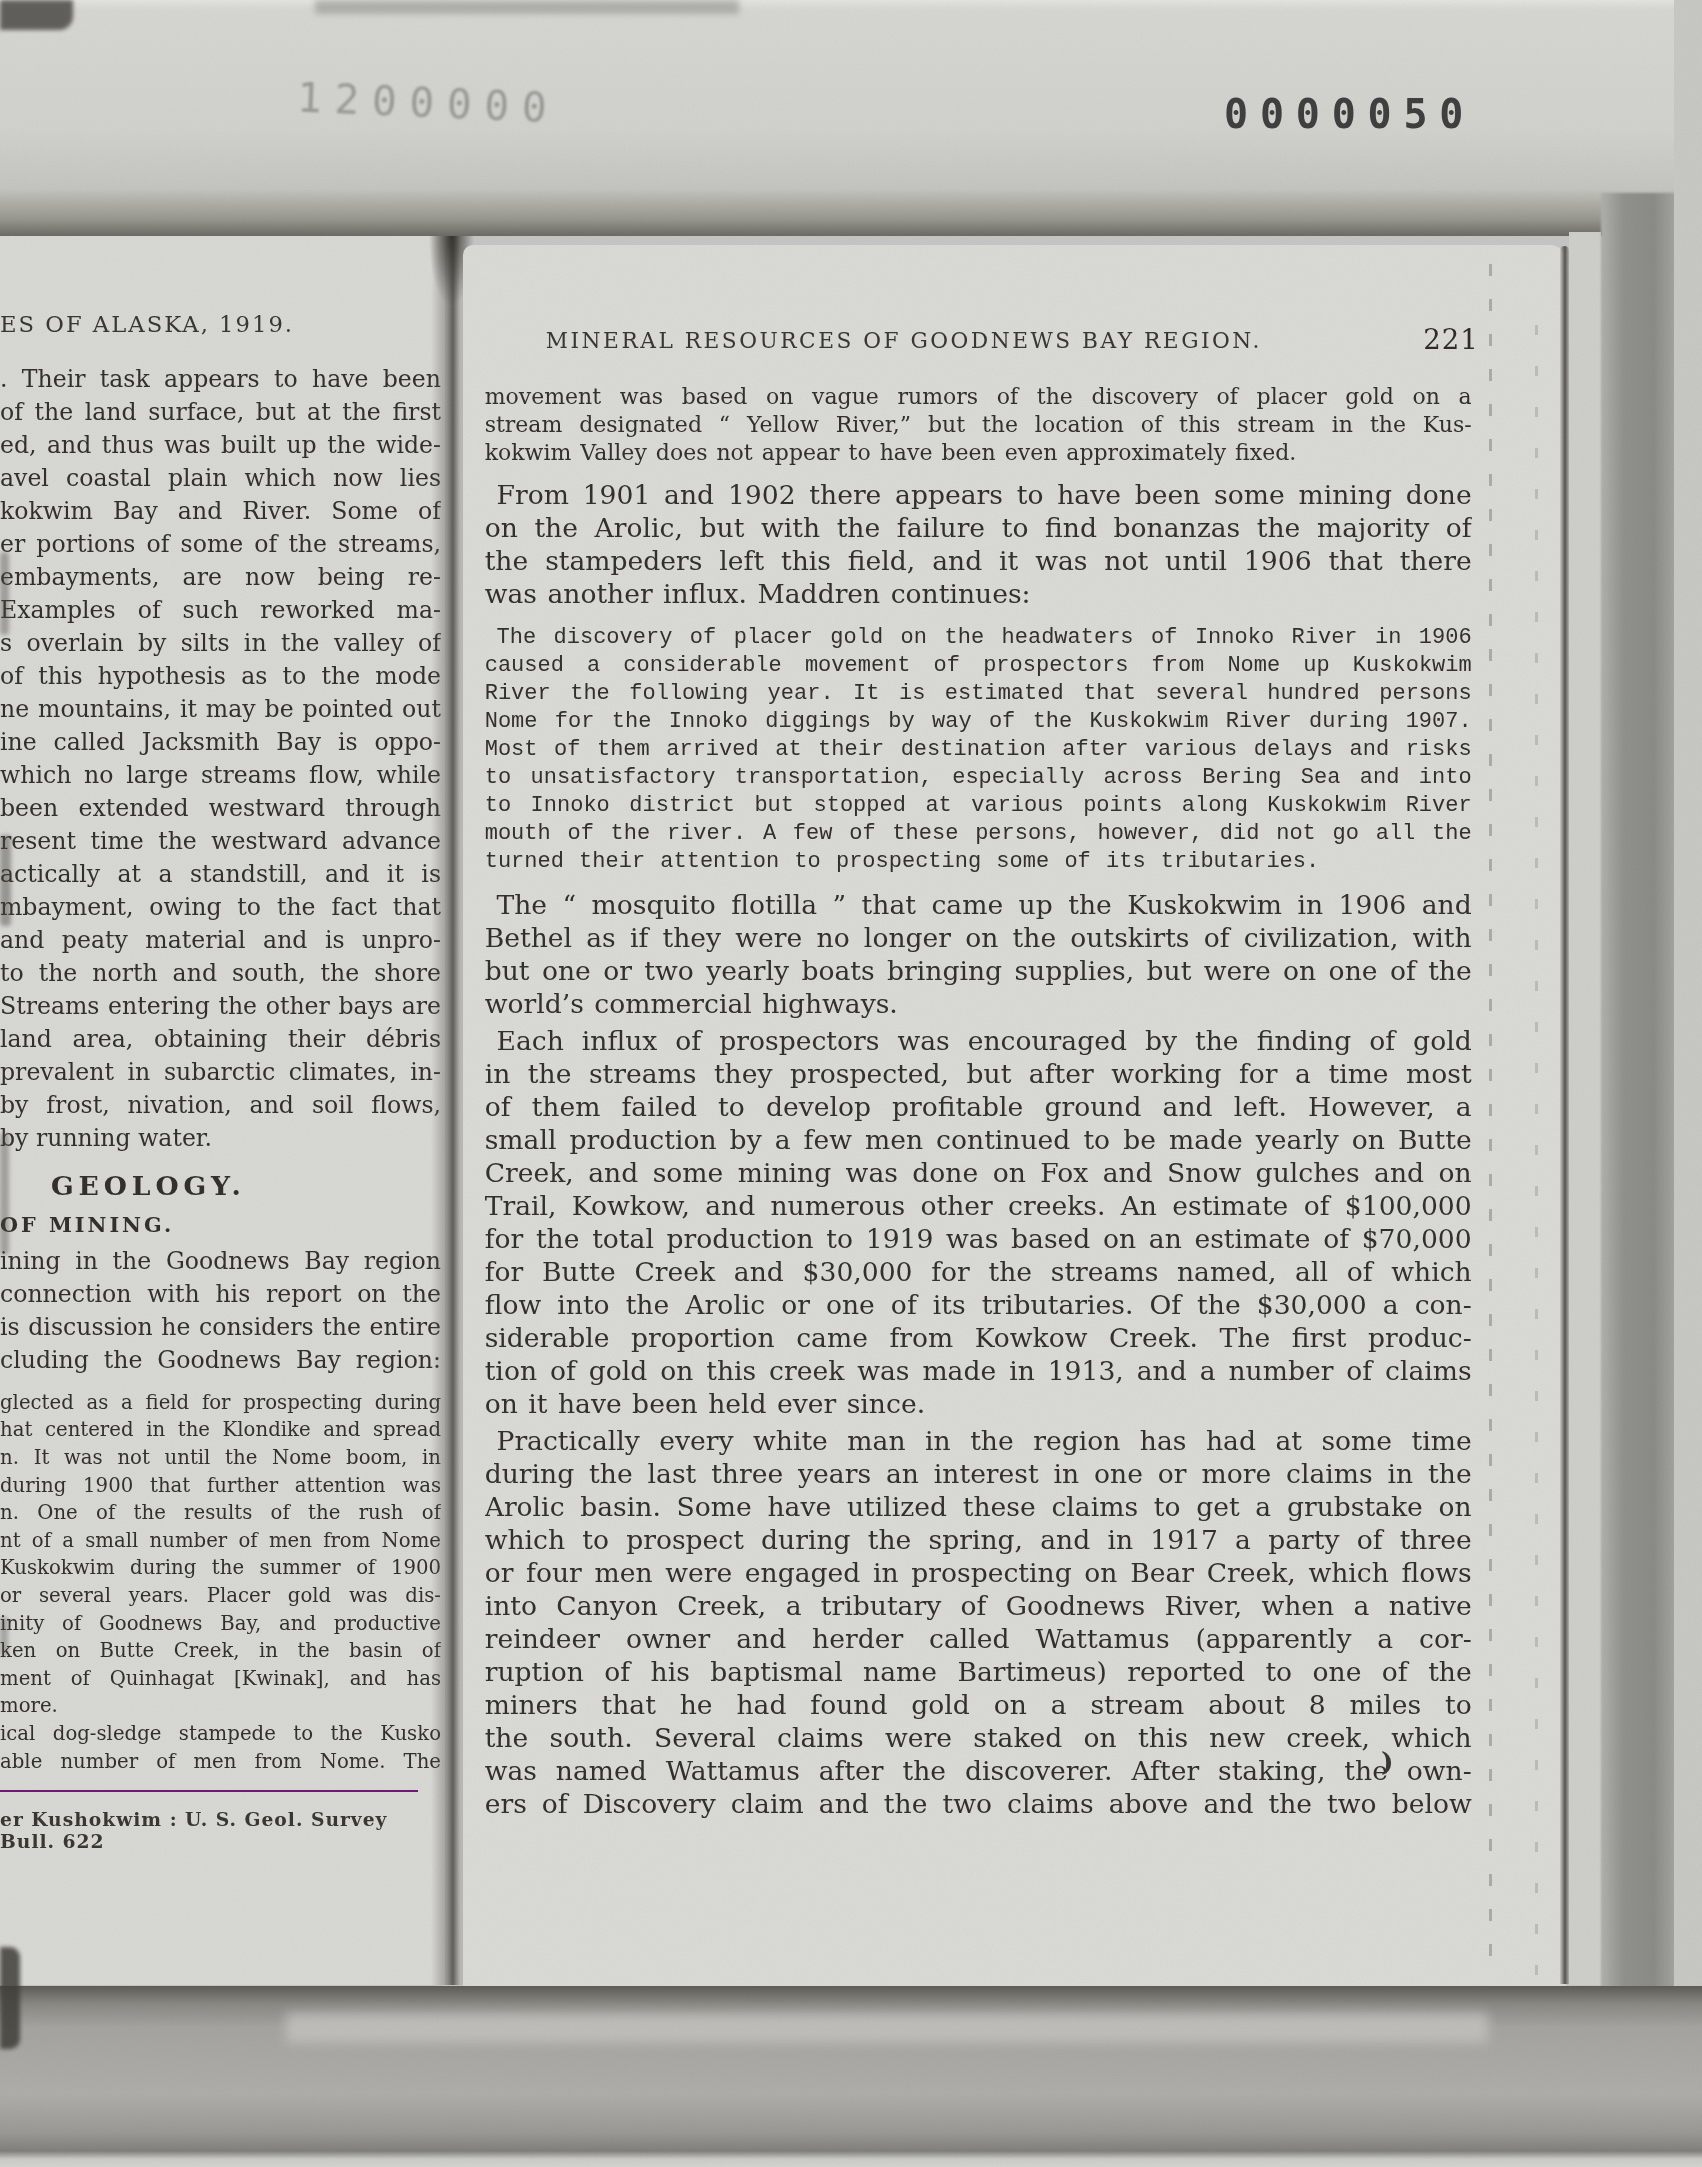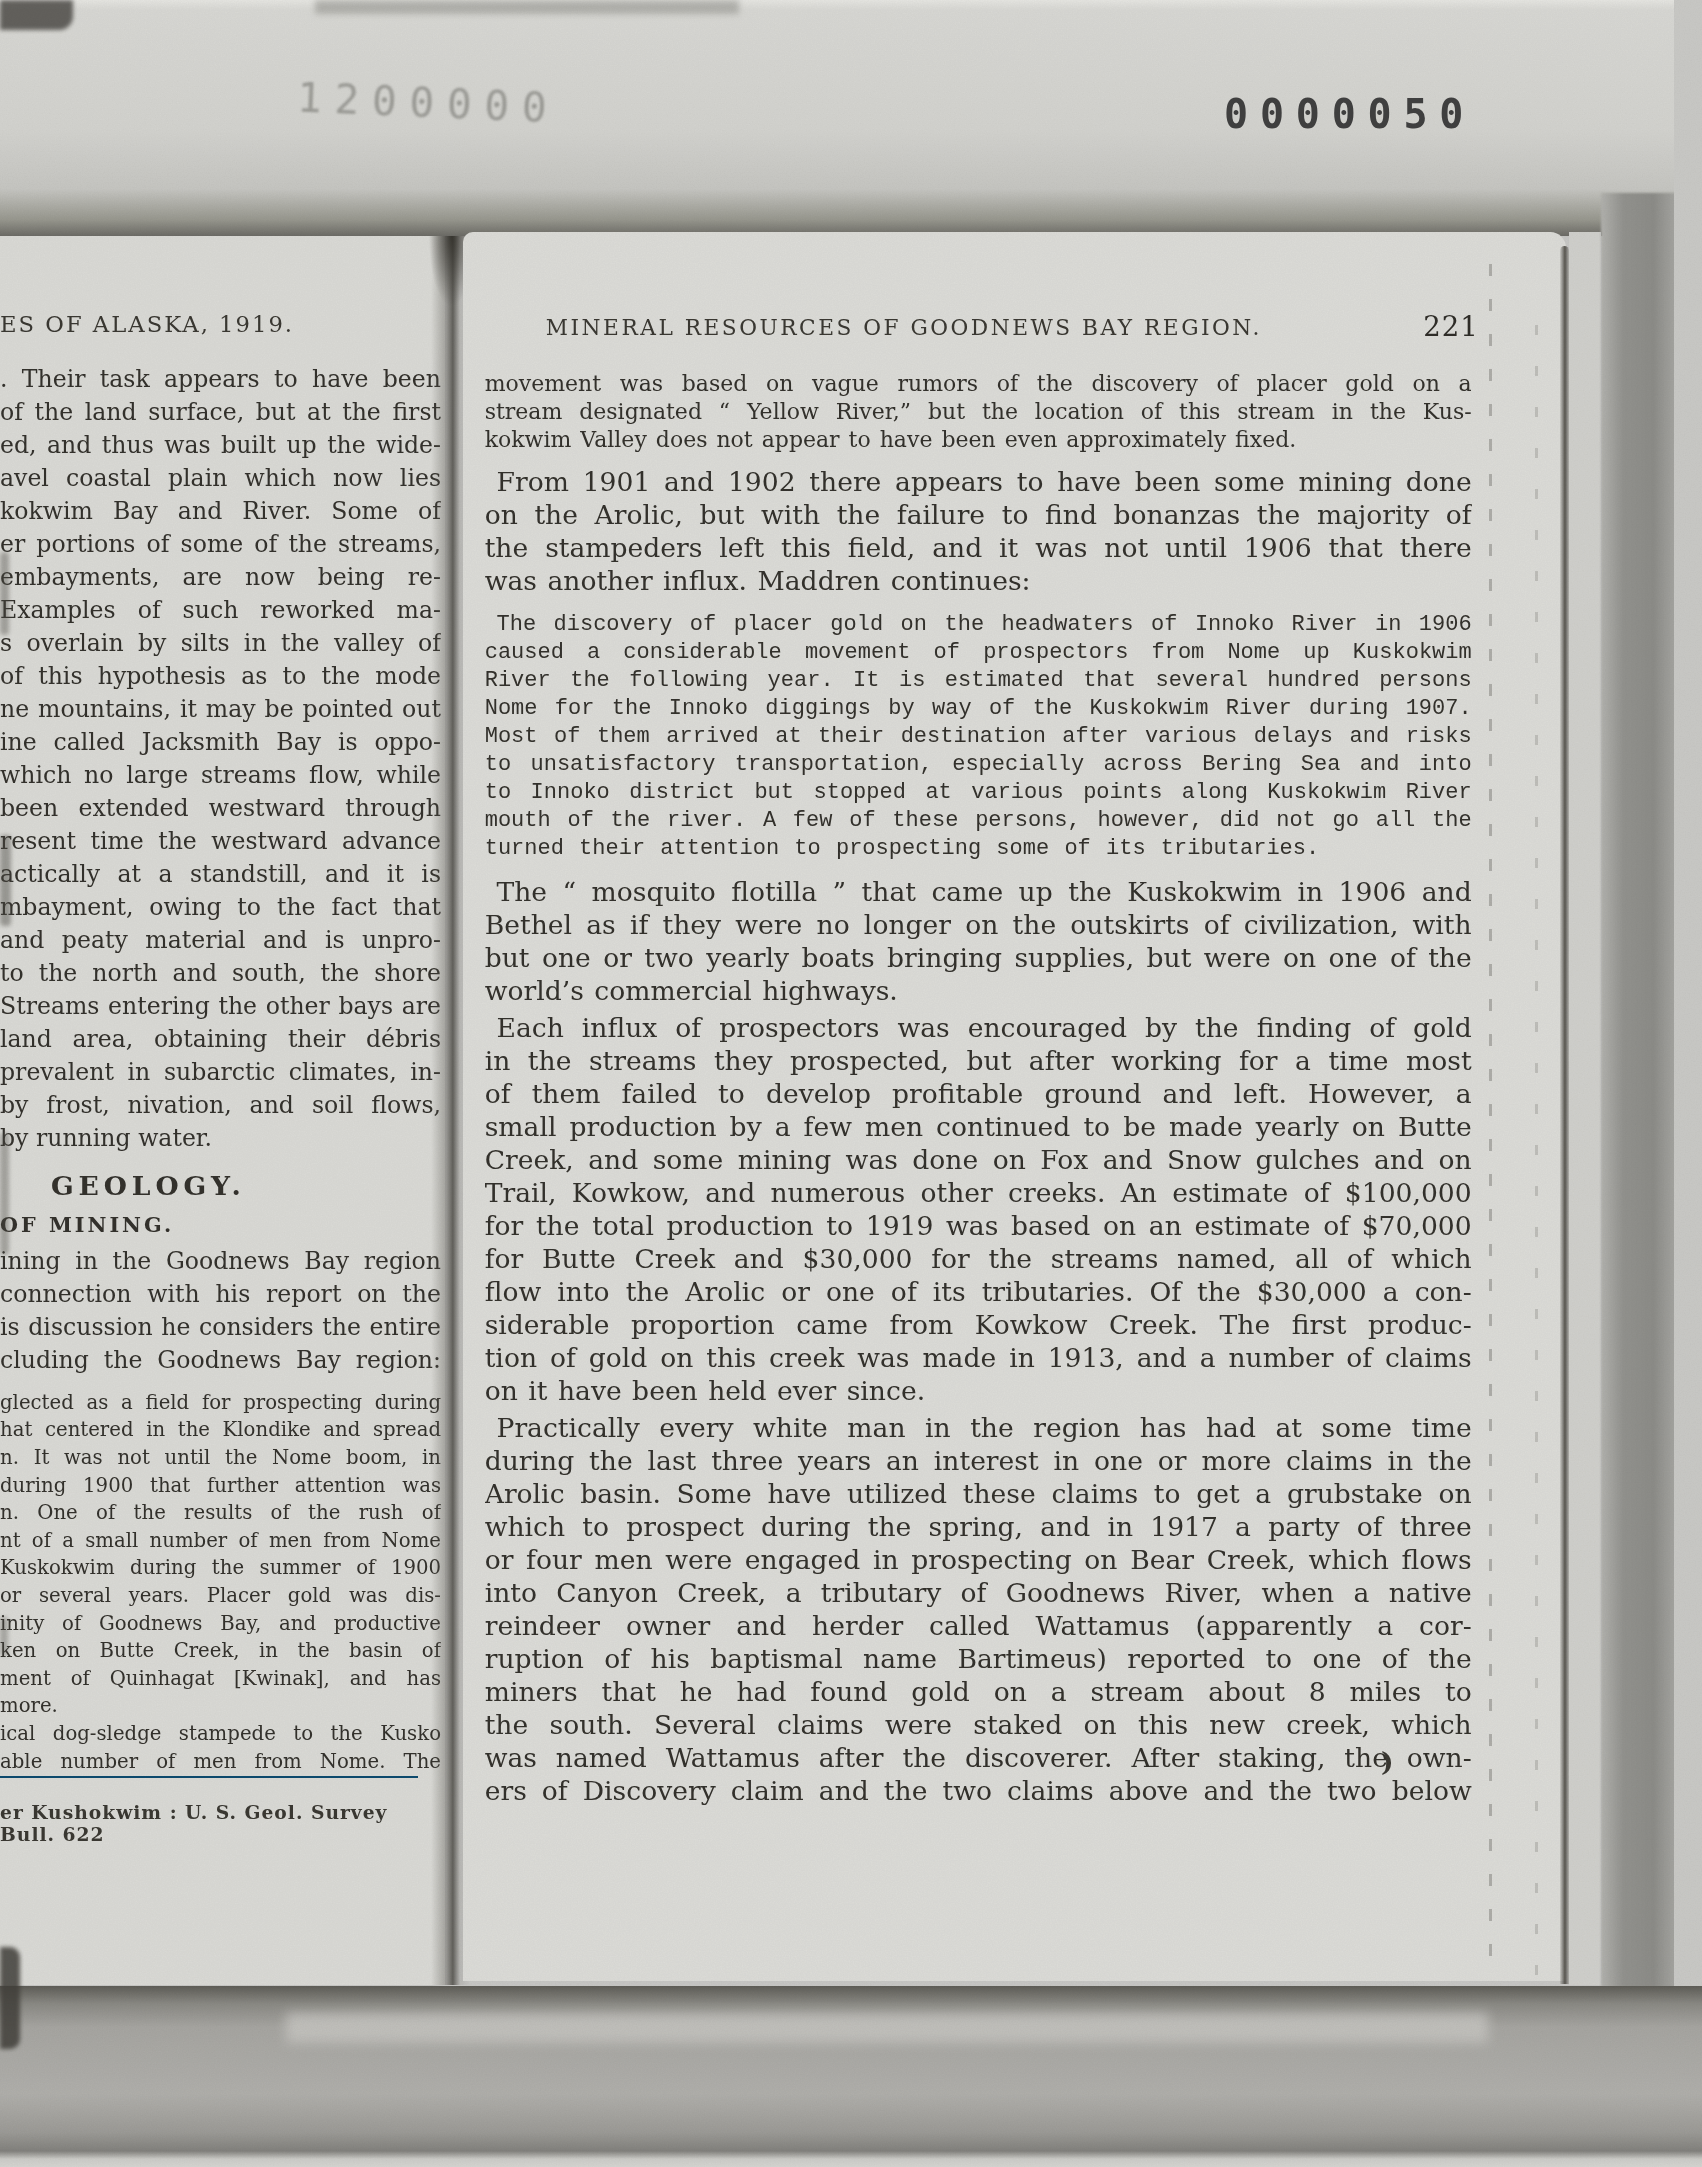--- a/index.html
+++ b/index.html
@@ -6,21 +6,21 @@
   #scan{position:relative;width:1702px;height:2167px;background:#c7c7c5;overflow:hidden;
         font-family:"DejaVu Serif","Liberation Serif",serif;color:#33312c;}
 
   
   .top-strip{position:absolute;left:0;top:0;width:1702px;height:236px;
     background:linear-gradient(to bottom,#e6e6e2 0,#d8d8d4 9.9px,#d3d3cf 55%,#c6c6c2 80%,#98988f 93%,#6c6b66 100%);}
   .top-strip-tear{position:absolute;left:315px;top:0;width:424px;height:13.8px;background:#8f8f8a;filter:blur(3px);opacity:.55;}
   .corner-smudge{position:absolute;left:0;top:0;width:73px;height:29.6px;background:#45433f;filter:blur(2px);opacity:.8;border-radius:0 0 13.8px 0;}
 
   .page-left{position:absolute;left:0;top:236px;width:445px;height:1749px;background:#dadad6;}
-  .page-right{position:absolute;left:463px;top:232px;width:1103px;height:1749px;background:#dcdcd8;border-radius:9.9px 15.8px 0 0;}
+  .page-right{position:absolute;left:463px;top:245px;width:1103px;height:1749px;background:#dcdcd8;border-radius:9.9px 15.8px 0 0;}
   .gutter{position:absolute;left:431px;top:236px;width:39px;height:1749px;
     background:linear-gradient(to right,rgba(140,138,132,0) 0%,rgba(96,94,88,.45) 40%,rgba(58,56,50,.72) 56%,rgba(130,128,122,.22) 74%,rgba(140,138,132,0) 100%);}
   .gutter-notch{position:absolute;left:429px;top:236px;width:45px;height:69px;
     background:radial-gradient(ellipse at 50% 0,rgba(48,46,40,.85),rgba(48,46,40,0) 72%);}
 
   .page-edge-line{position:absolute;left:1560px;top:246px;width:8.9px;height:1738px;
     background:linear-gradient(to right,rgba(120,118,112,.15),#56544e 55%,rgba(128,126,120,.3));
     border-radius:7.9px 7.9px 0 0;filter:blur(0.7px);}
   .edge-strip{position:absolute;left:1569px;top:232px;width:31.5px;height:1753px;background:#d0d0cc;}
   .edge-dark-band{position:absolute;left:1601px;top:193px;width:75px;height:1974px;
@@ -56,21 +56,21 @@
   .line.fi{text-indent:11.8px;}
 
   
   .lp-inner{position:absolute;left:0;top:0;width:445px;padding-top:75px;box-sizing:border-box;}
   .lp-head{font-size:22.7px;letter-spacing:2px;margin-bottom:25.6px;color:#3a3832;}
   .lp-line{font-size:23.6px;line-height:33px;height:33px;width:441px;}
   .lp-line.small{font-size:19.7px;line-height:27.6px;height:27.6px;}
   .lp-geology{font-weight:bold;font-size:26.6px;letter-spacing:4.9px;margin:15.8px 0 3.9px 51px;}
   .lp-mining{font-weight:bold;font-size:20.7px;letter-spacing:3px;margin:11.8px 0 7.9px 0;}
   .lp-small-block{margin-top:11.8px;}
-  .lp-footrule{width:418px;border-top:2px solid #0c4a6e;margin-top:1px;padding-top:23px;}
+  .lp-footrule{width:418px;border-top:2px solid #701a75;margin-top:15px;padding-top:16px;}
   .lp-footnote{font-size:18.7px;font-weight:bold;letter-spacing:1px;color:#3a3832;}
 
   
   .rp-inner{position:absolute;left:0;top:0;width:1103px;padding:83px 95px 0 21.7px;box-sizing:border-box;}
   .rp-head{position:relative;text-align:center;font-size:21.7px;letter-spacing:2.5px;color:#3a3832;
     padding-right:148px;margin-bottom:29.6px;}
   .rp-pagenum{position:absolute;right:-7.9px;top:-4.9px;font-size:27.6px;letter-spacing:1px;color:#2f2d28;}
   .para{margin:0;}
   .para.small-cont{margin-bottom:11.8px;}
   .para.main{margin-bottom:3.9px;}

